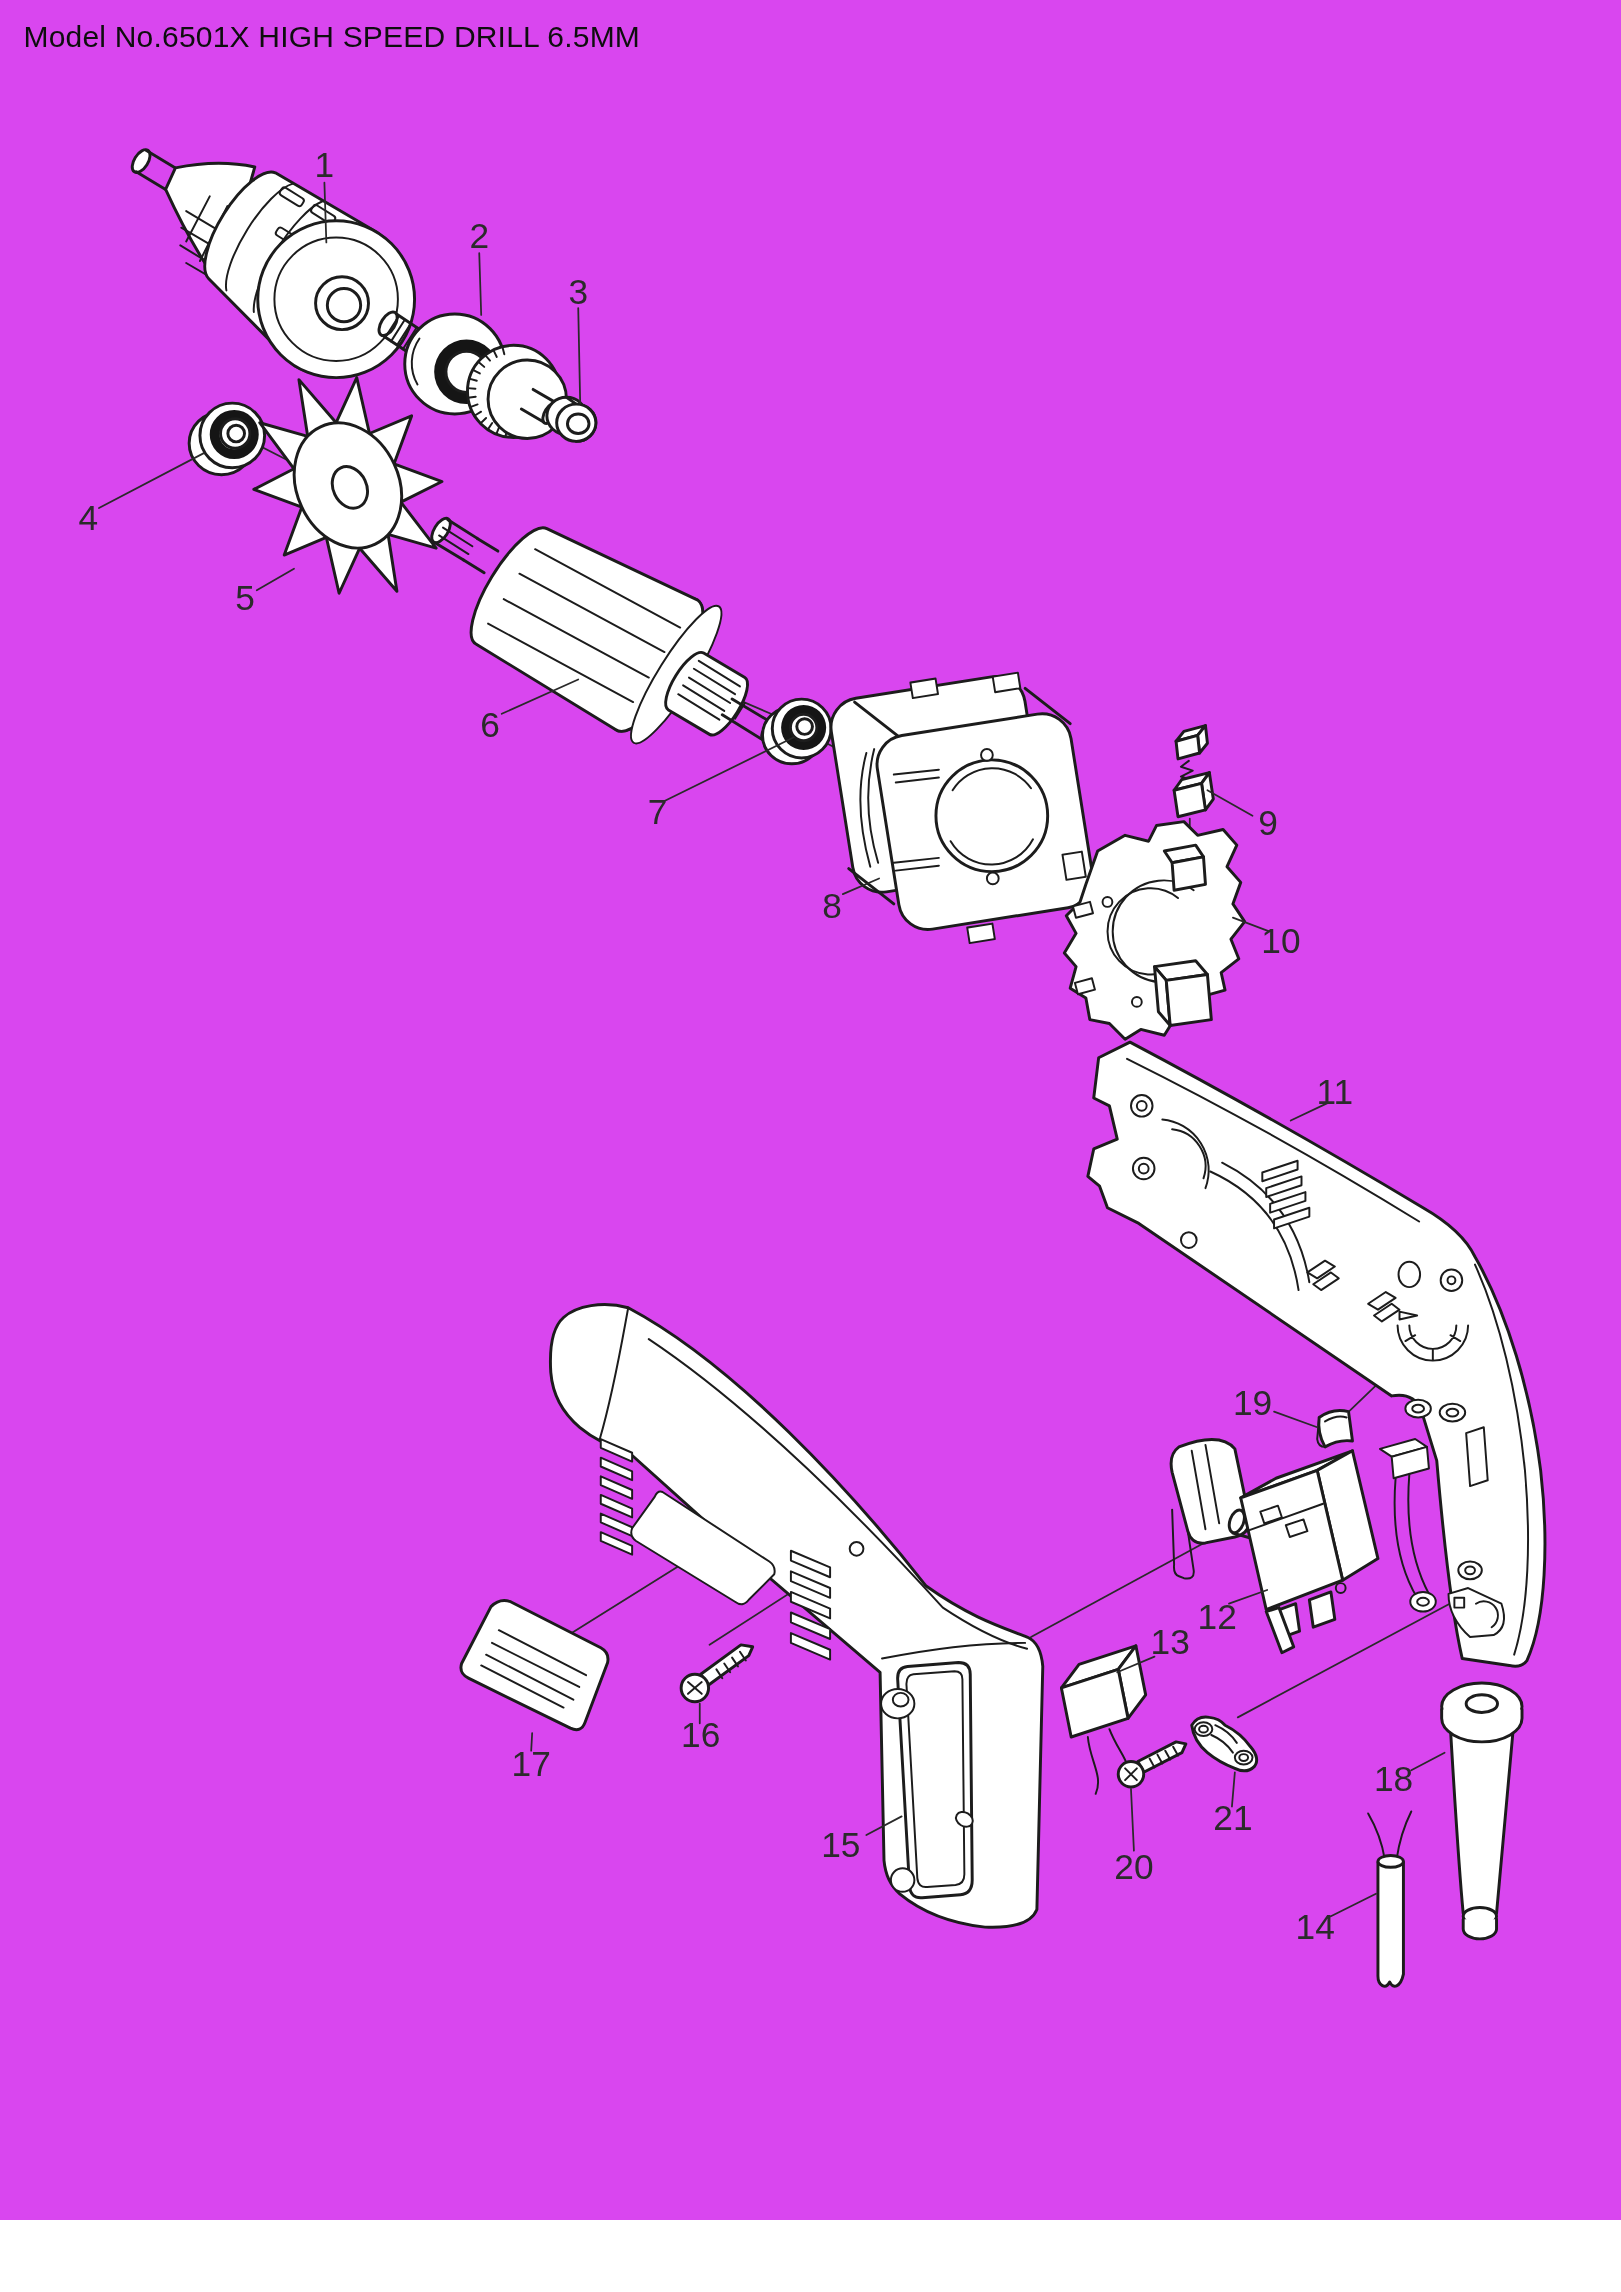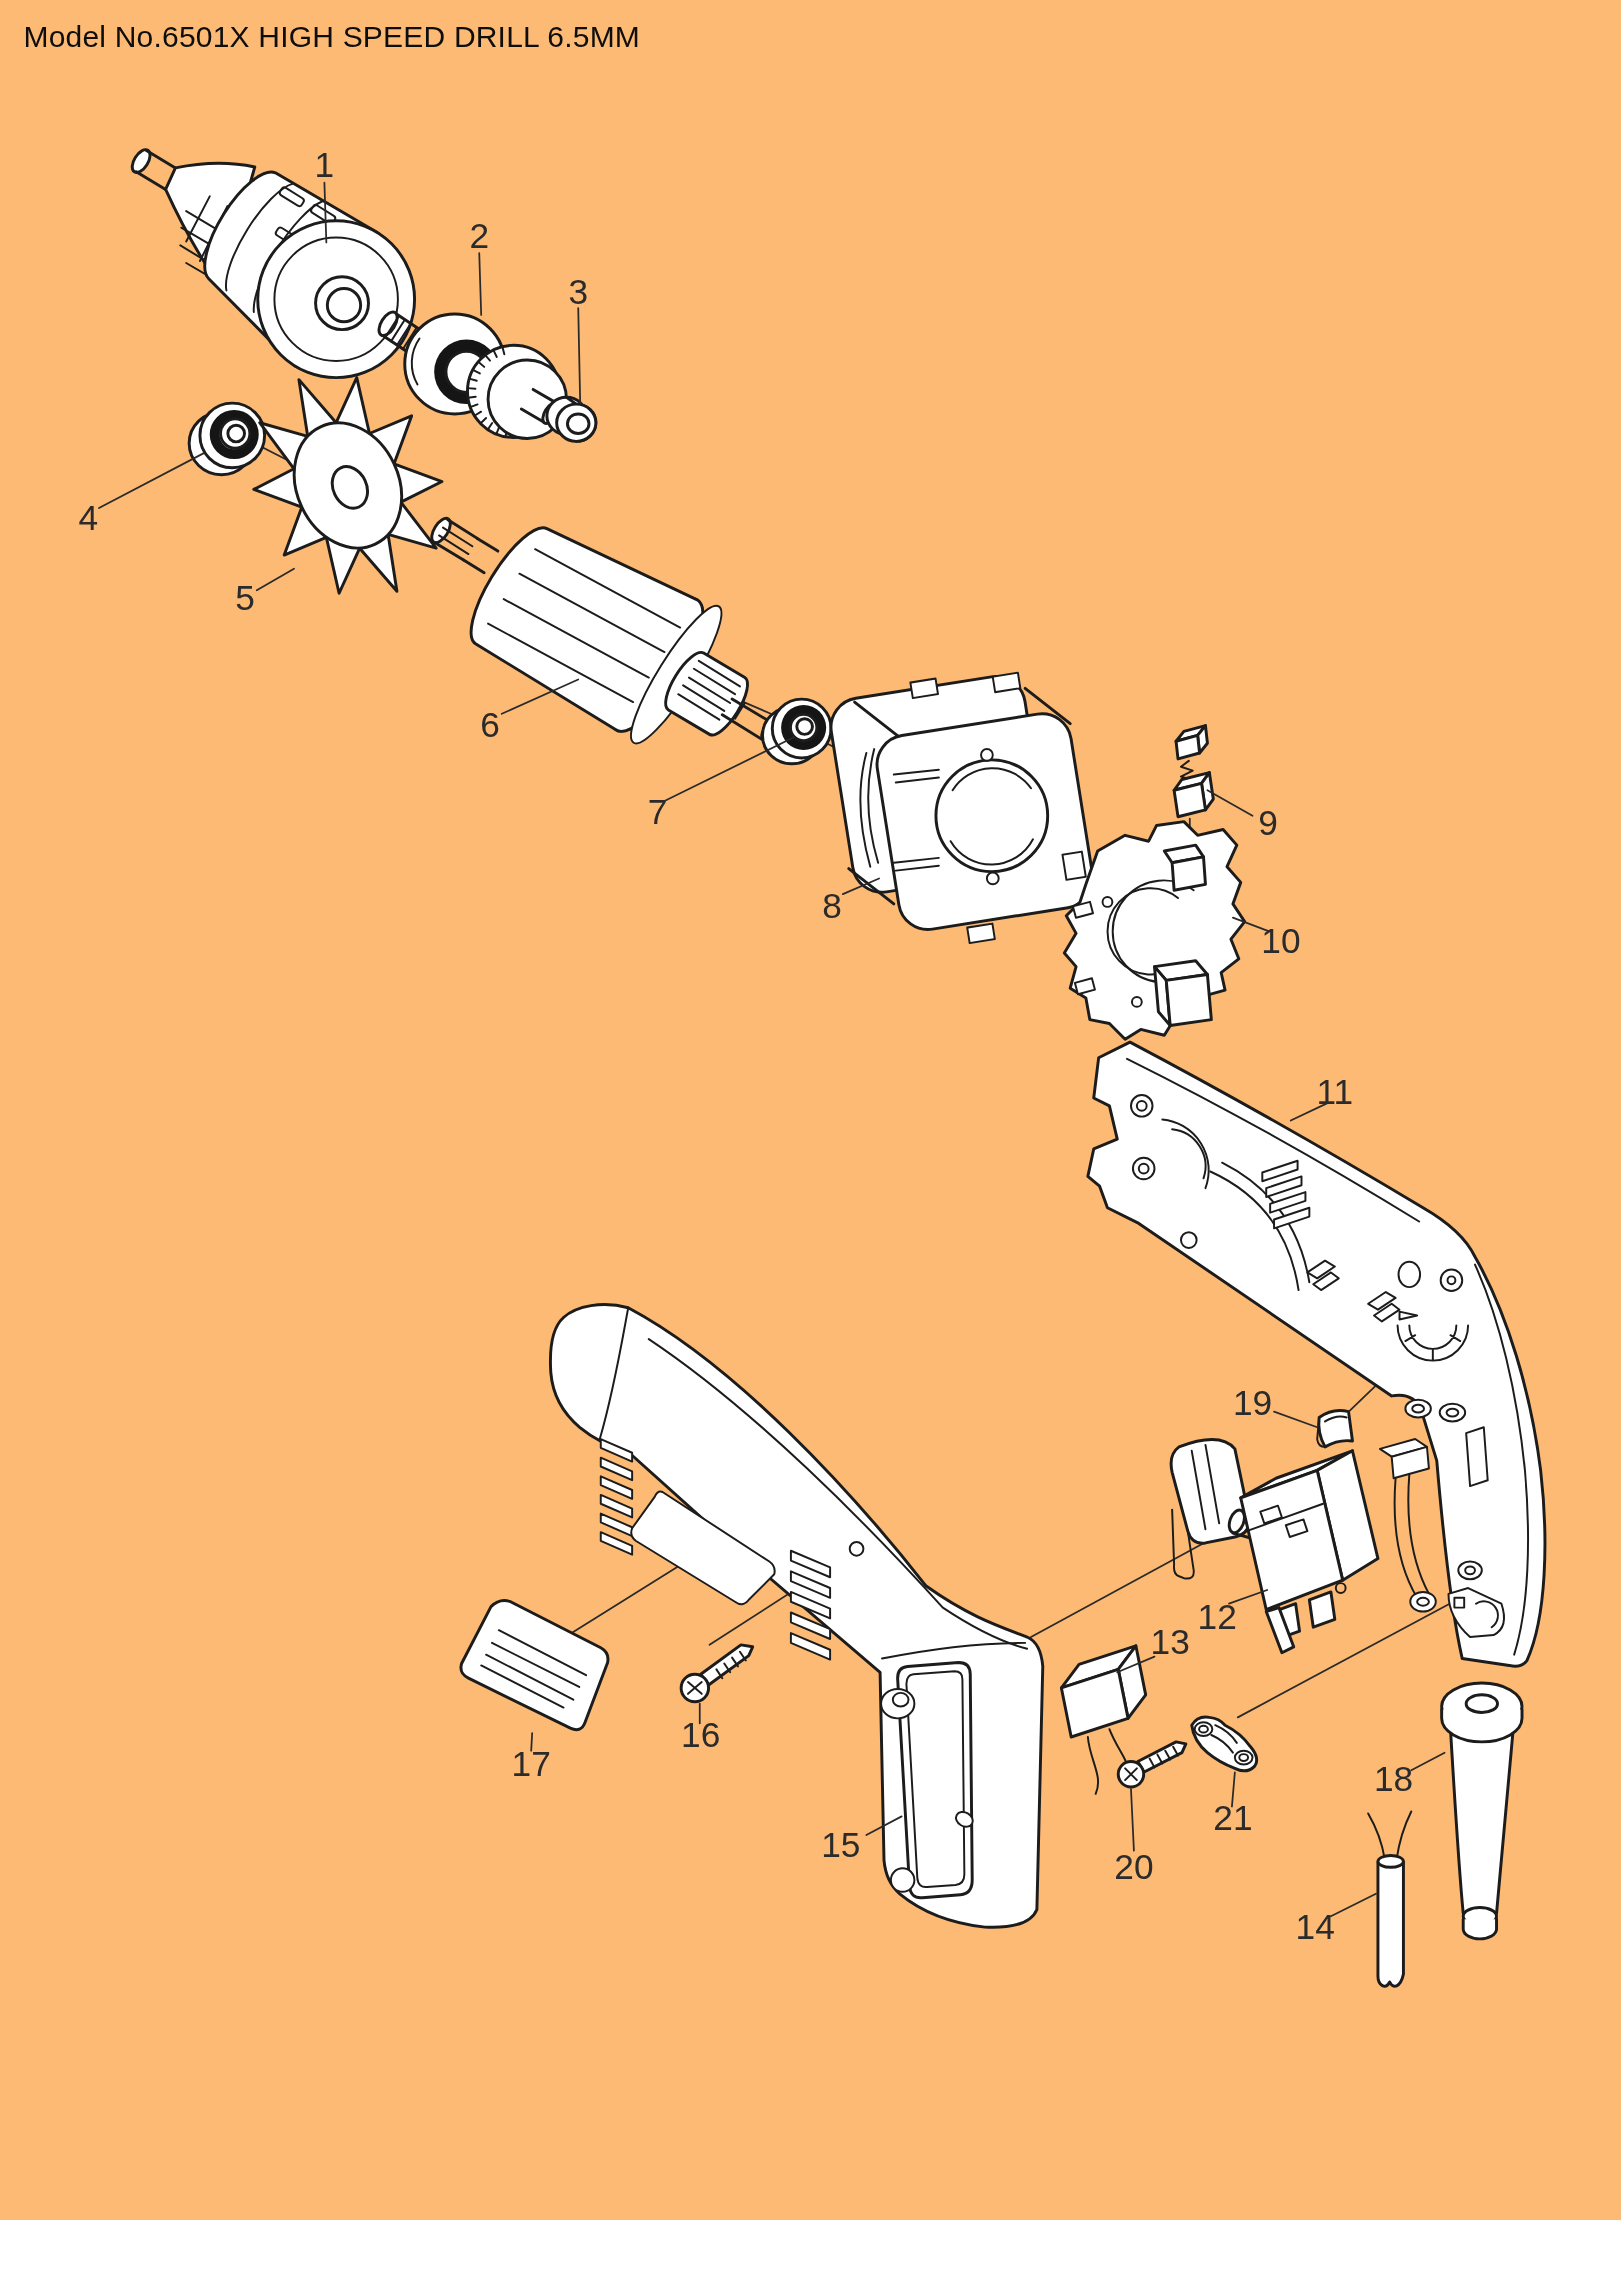--- a/index.html
+++ b/index.html
@@ -1,16 +1,16 @@
 <!DOCTYPE html>
 <html><head>
 <meta charset="utf-8">
 <style>
   html,body{margin:0;padding:0;background:#fff;}
-  .canvas{position:relative;width:1621px;height:2220px;background:#fdba74;overflow:hidden;
+  .canvas{position:relative;width:1621px;height:2220px;background:#d946ef;overflow:hidden;
           font-family:"Liberation Sans", sans-serif;}
   .title{position:absolute;left:23.5px;top:19.6px;font-size:30px;color:#0e0e0e;
          letter-spacing:0.2px;white-space:nowrap;}
   svg{position:absolute;left:0;top:0;}
   .part-label{font-family:"Liberation Sans",sans-serif;font-size:36px;fill:#2b2b2b;}
   .ln{fill:none;stroke:#1c1c1c;stroke-width:3;stroke-linecap:round;stroke-linejoin:round;}
   .lnw{fill:#fff;stroke:#1c1c1c;stroke-width:3;stroke-linecap:round;stroke-linejoin:round;}
   .det{fill:none;stroke:#1c1c1c;stroke-width:2;stroke-linecap:round;stroke-linejoin:round;}
   .detw{fill:#fff;stroke:#1c1c1c;stroke-width:2;stroke-linecap:round;stroke-linejoin:round;}
   .leader{fill:none;stroke:#2a2a2a;stroke-width:1.8;stroke-linecap:round;}

